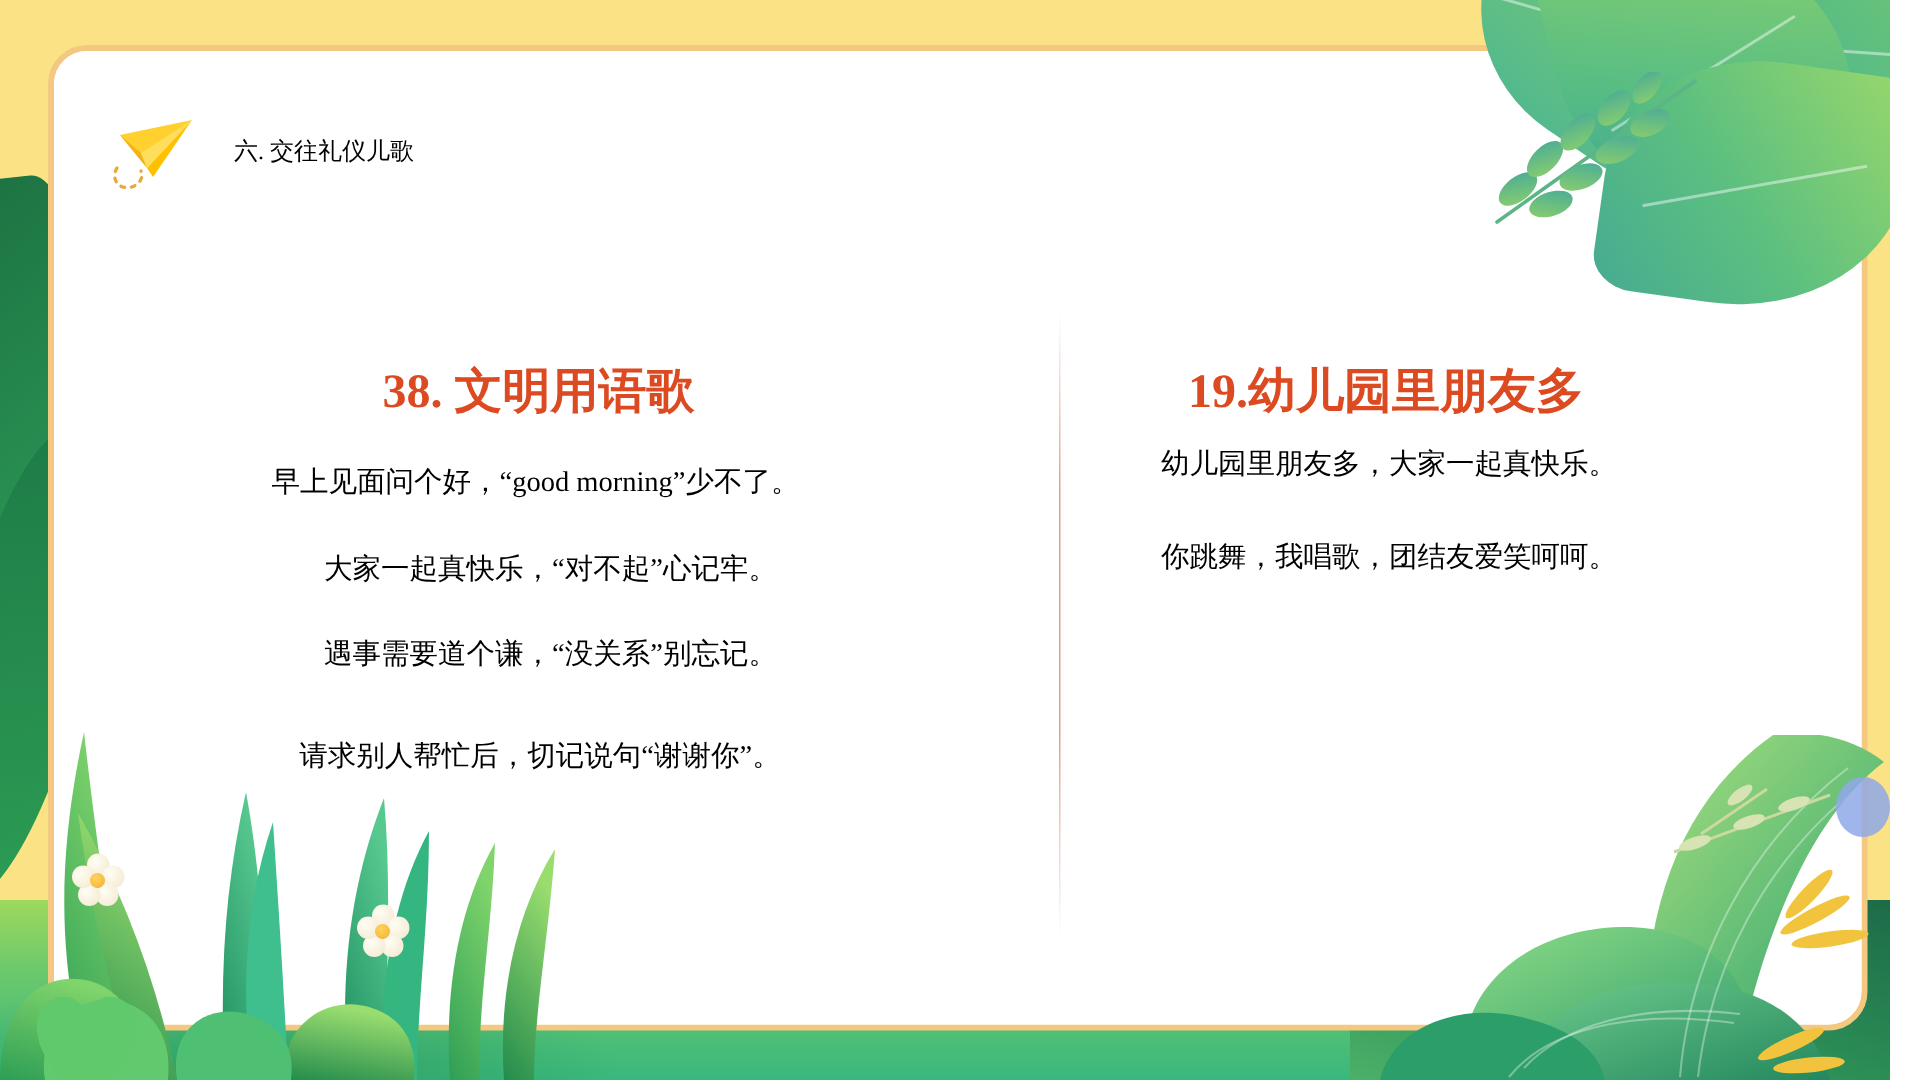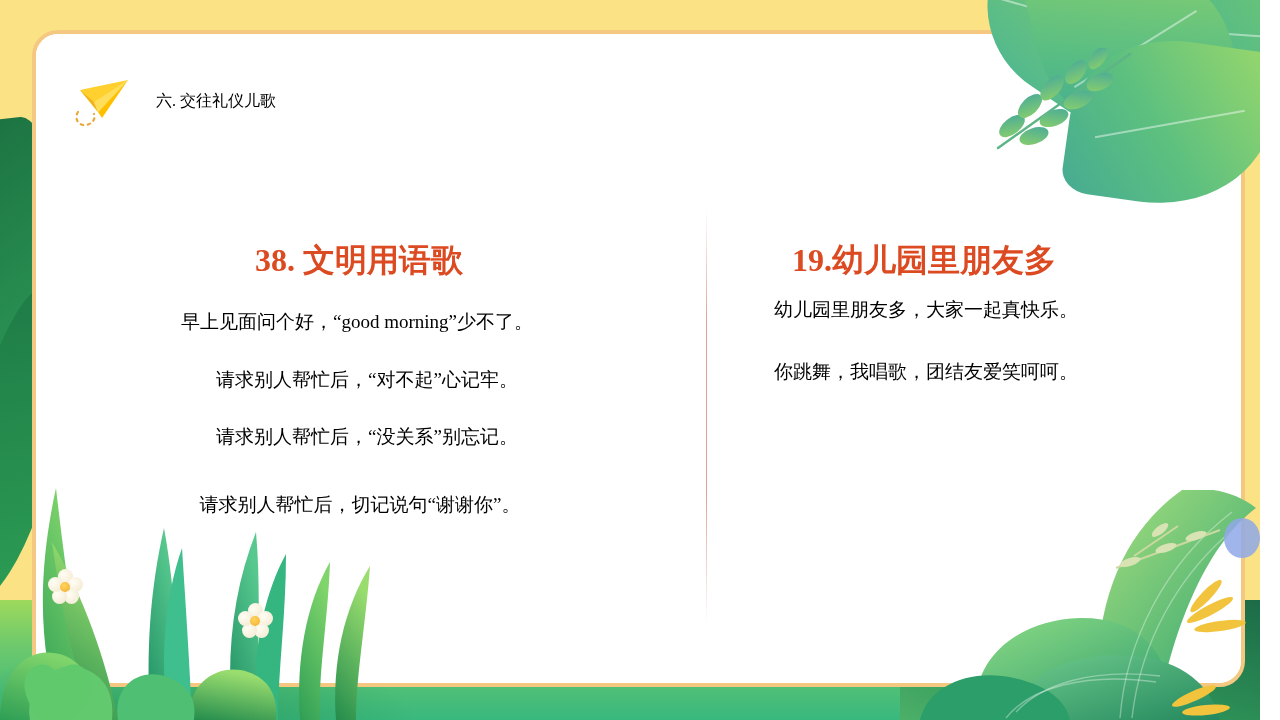--- a/index.html
+++ b/index.html
@@ -228,22 +228,22 @@
     </div>
 
     <div id="divider"></div>
 
     <div id="columns">
 
       <div class="column col-left">
         <div class="col-title">38. 文明用语歌</div>
         <div class="verse">
           <p class="verse-line">早上见面问个好，“good morning”少不了。</p>
-          <p class="verse-line">请求别人帮忙后，“对不起”心记牢。</p>
-          <p class="verse-line">请求别人帮忙后，“没关系”别忘记。</p>
+          <p class="verse-line">大家一起真快乐，“对不起”心记牢。</p>
+          <p class="verse-line">遇事需要道个谦，“没关系”别忘记。</p>
           <p class="verse-line">请求别人帮忙后，切记说句“谢谢你”。</p>
         </div>
       </div>
 
       <div class="column col-right">
         <div class="col-title">19.幼儿园里朋友多</div>
         <div class="verse">
           <p class="verse-line">幼儿园里朋友多，大家一起真快乐。</p>
           <p class="verse-line">你跳舞，我唱歌，团结友爱笑呵呵。</p>
         </div>

